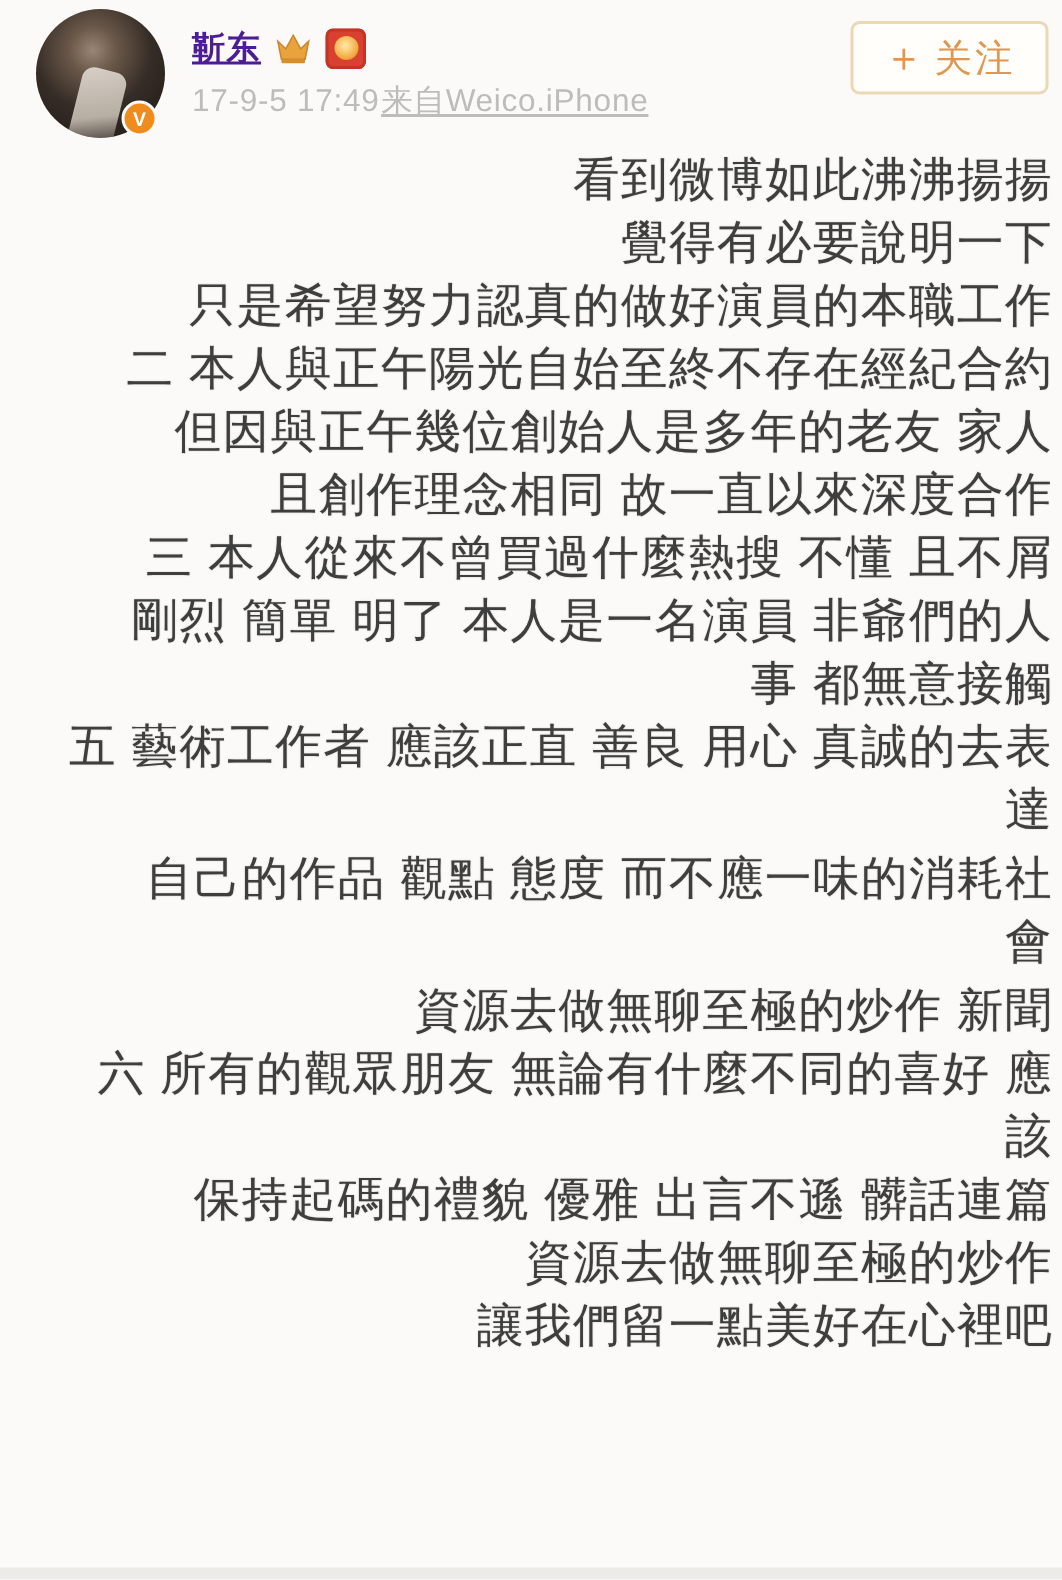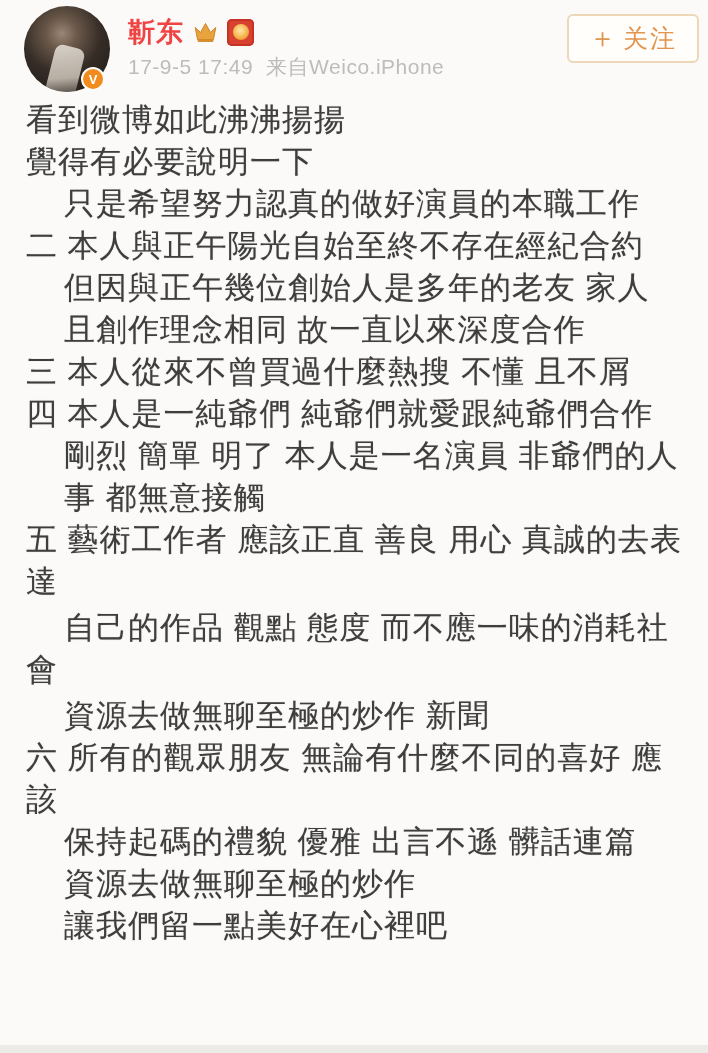--- a/index.html
+++ b/index.html
@@ -27,51 +27,52 @@
     transform:rotate(14deg); border-radius:8px; opacity:.85;
   }
   .v-badge {
     position:absolute; right:5px; bottom:1px; width:24px; height:24px;
     background:#f08c1e; border:2px solid #fdfcfa; border-radius:50%;
     color:#ffffff; font-weight:bold; font-size:13px; line-height:1;
     display:flex; align-items:center; justify-content:center;
   }
 
   .username-row { position:absolute; left:128px; top:16px; height:32px; display:flex; align-items:center; gap:8px; }
-  .username { font-size:27px; font-weight:700; color:#ef4444; letter-spacing:1px; cursor:pointer; }
+  .username { font-size:22px; font-weight:700; color:#4c1d95; letter-spacing:1px; cursor:pointer;text-decoration:underline; }
   .crown-icon { width:27px; height:27px; display:flex; align-items:center; justify-content:center; }
   .medal-icon {
     width:27px; height:27px; background:#d8402f; border-radius:5px;
     display:flex; align-items:center; justify-content:center;
     box-shadow:inset 0 0 0 2px #c43325;
   }
   .medal-inner {
     width:16px; height:16px; border-radius:50%;
     background:radial-gradient(circle at 45% 40%, #ffe09a 10%, #f2a93c 65%, #cf5a2e 100%);
   }
 
   .meta-row { position:absolute; left:128px; top:53px; font-size:21px; color:#bcbcbc; letter-spacing:.5px; white-space:nowrap; }
-  .meta-row .src { margin-left:13px; }
+  .meta-row .src { margin-left:1px;text-decoration:underline; }
 
   .follow-btn {
     position:absolute; right:9px; top:14px; width:132px; height:49px;
     background:#fffefb; border:2px solid #ecd7b6; border-radius:6px;
     color:#e2954e; font-size:25px; letter-spacing:2px;
     display:flex; align-items:center; justify-content:center; gap:5px;
     cursor:pointer;
   }
   .follow-btn .plus { font-size:27px; font-weight:400; margin-top:-2px; }
 
   
   .content { position:absolute; top:99px; left:0; width:708px; }
   .post-line {
     margin-left:26px; margin-right:6px;
     font-size:31px; line-height:42px; letter-spacing:1px;
     color:#3e3e3e; font-weight:500; white-space:pre;
     text-shadow:0 0 1px rgba(62,62,62,.35);
+    text-align:right;
   }
   .indent-1 { margin-left:64px; }
   .gap-lg { }
   .gap-sm { margin-top:4px; }
 
   .bottom-strip { position:absolute; left:0; bottom:0; width:708px; height:8px; background:#edebe8; }
 </style>
 </head>
 <body>
 
@@ -116,21 +117,20 @@
     <div class="post-line indent-1">只是希望努力認真的做好演員的本職工作</div>
 
     <div class="post-line indent-0">二 本人與正午陽光自始至終不存在經紀合約</div>
 
     <div class="post-line indent-1">但因與正午幾位創始人是多年的老友 家人</div>
 
     <div class="post-line indent-1">且創作理念相同 故一直以來深度合作</div>
 
     <div class="post-line indent-0 gap-lg">三 本人從來不曾買過什麼熱搜 不懂 且不屑</div>
 
-    <div class="post-line indent-0">四 本人是一純爺們 純爺們就愛跟純爺們合作</div>
 
     <div class="post-line indent-1">剛烈 簡單 明了 本人是一名演員 非爺們的人</div>
 
     <div class="post-line indent-1">事 都無意接觸</div>
 
     <div class="post-line indent-0">五 藝術工作者 應該正直 善良 用心 真誠的去表</div>
 
     <div class="post-line indent-0">達</div>
 
     <div class="post-line indent-1 gap-sm">自己的作品 觀點 態度 而不應一味的消耗社</div>

